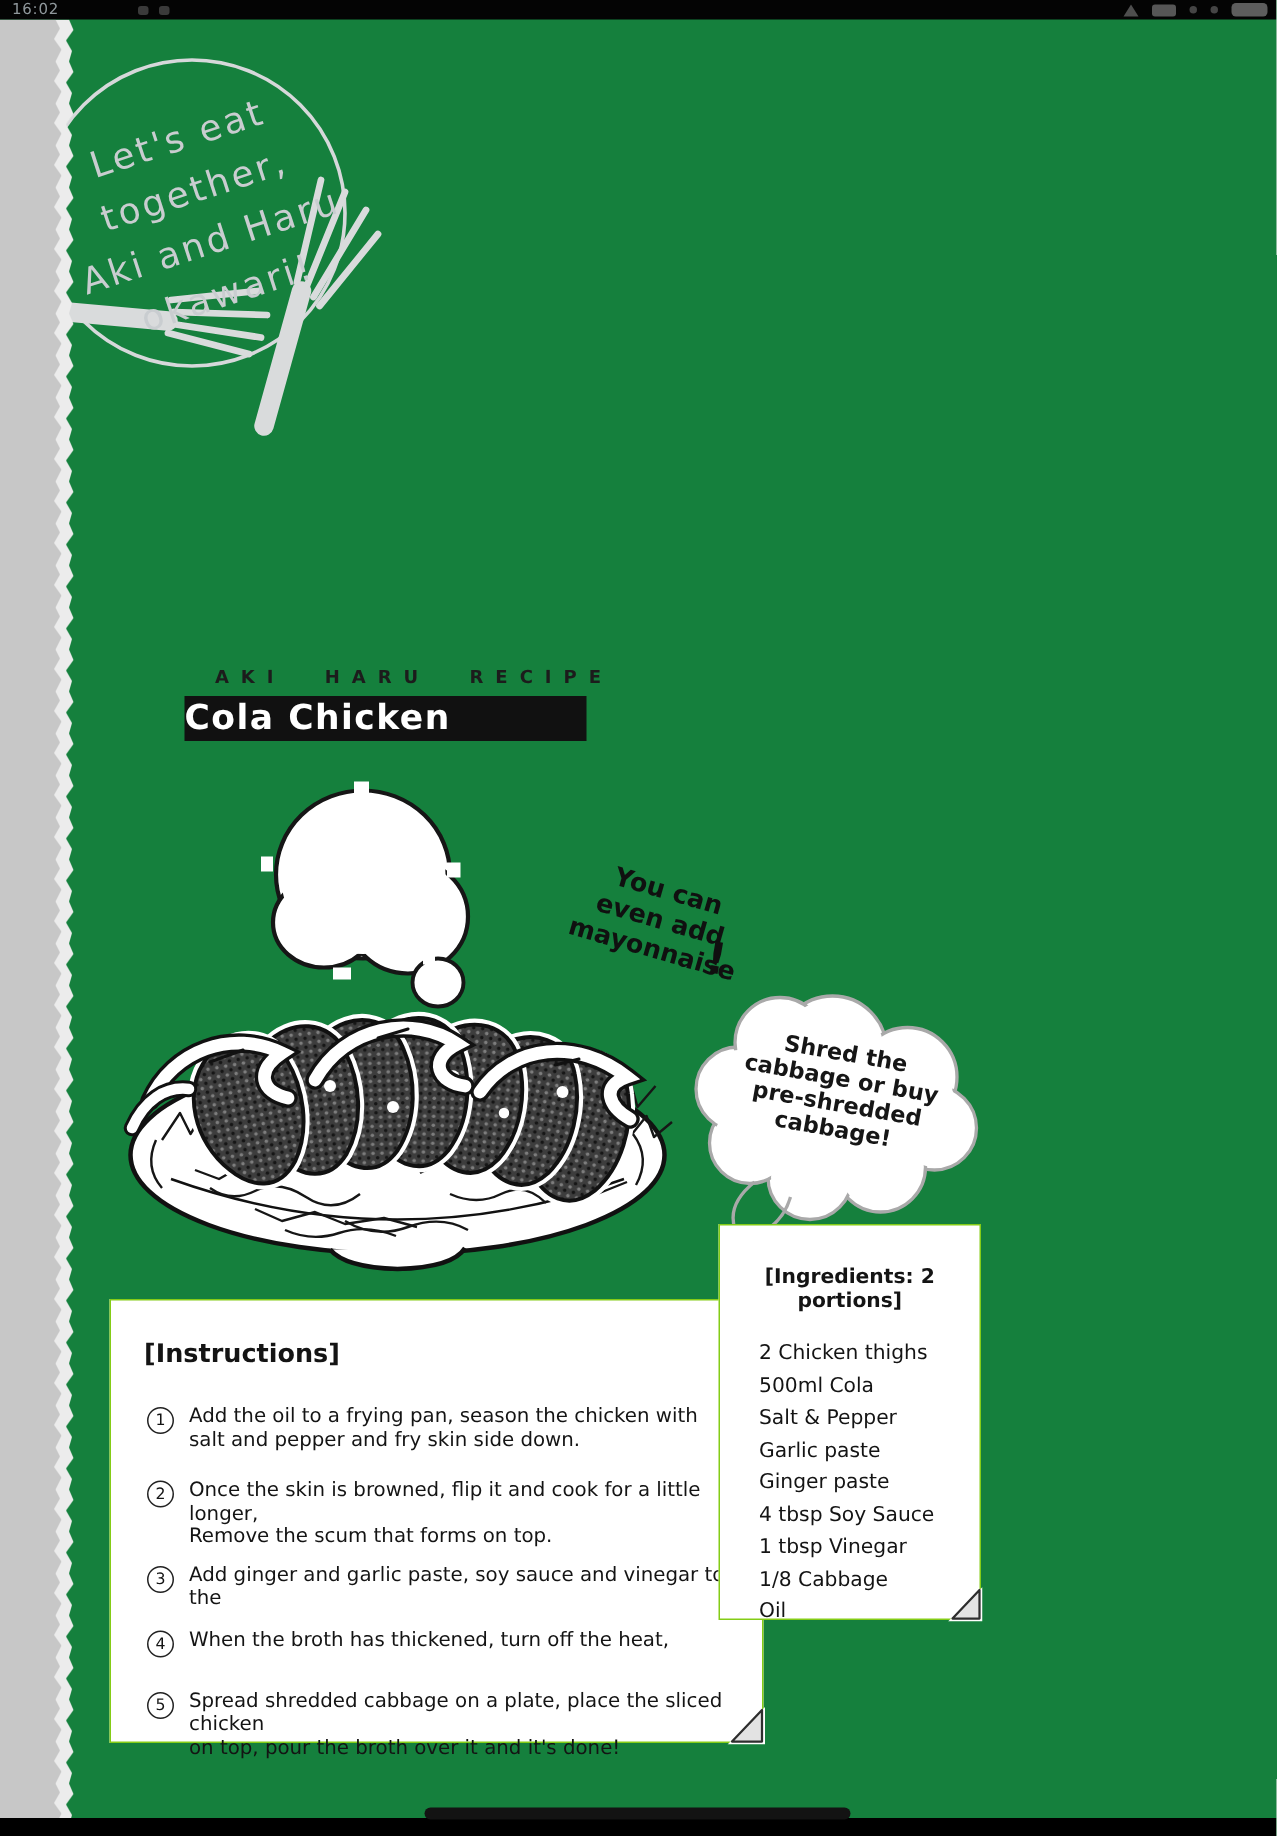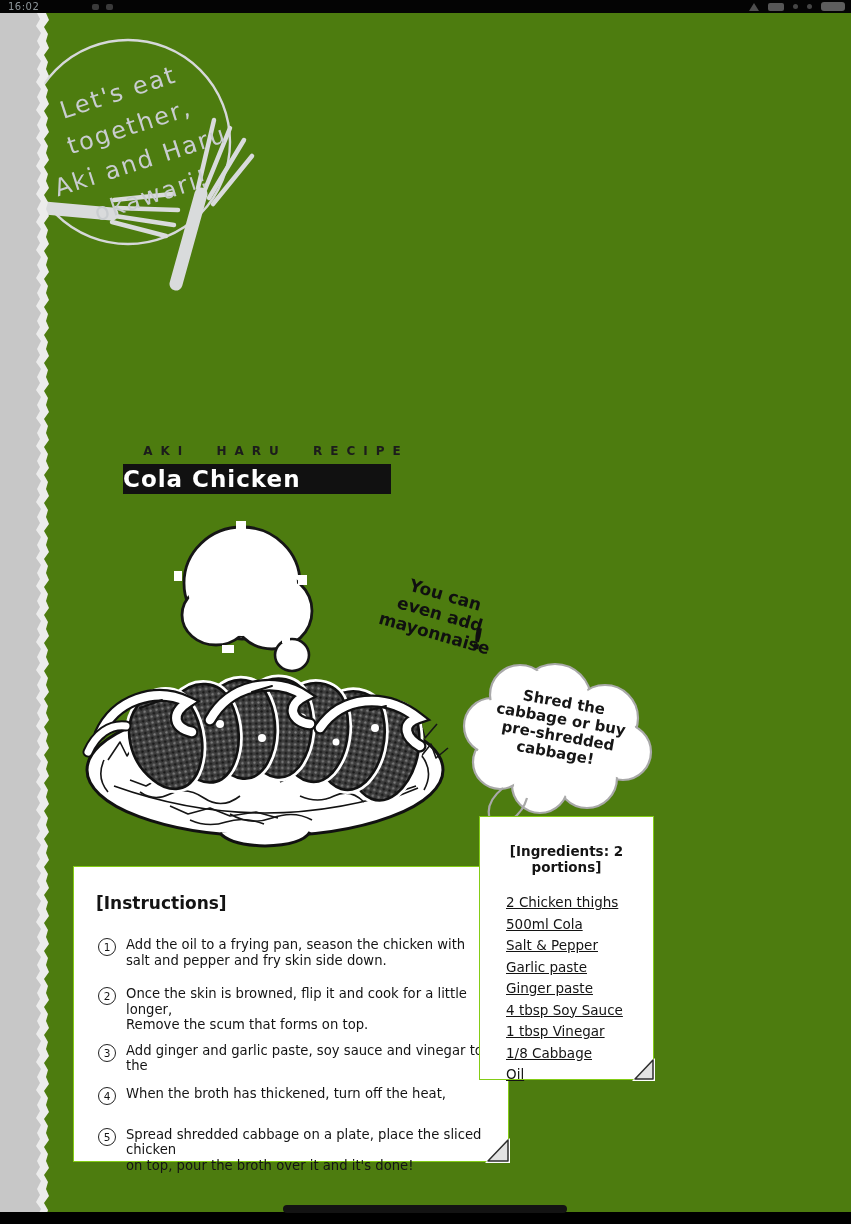--- a/index.html
+++ b/index.html
@@ -1,17 +1,17 @@
 <!DOCTYPE html>
 <html><head>
 <meta charset="utf-8">
 <style>
   html,body{margin:0;padding:0;background:#e9e9e9;}
   .screen{
-    position:relative;width:851px;height:1224px;background:#4d7c0f;
+    position:relative;width:851px;height:1224px;background:#15803d;
     overflow:hidden;margin:0 auto;
     font-family:"DejaVu Sans","Liberation Sans",sans-serif;color:#141414;
   }
   
   .status-bar{position:absolute;left:0;top:0;width:851px;height:13px;background:#040404;z-index:30;}
   .sb-time{position:absolute;left:8px;top:1px;font-size:10px;color:#8f979b;letter-spacing:.5px;}
   .sb-notif{position:absolute;top:4px;width:7px;height:6px;background:#3a3a3a;border-radius:2px;}
   .sb-right{position:absolute;right:6px;top:2px;display:flex;align-items:center;gap:9px;}
   .sb-tri{width:0;height:0;border-left:5px solid transparent;border-right:5px solid transparent;border-bottom:8px solid #4e4e4e;}
   .sb-rect{width:16px;height:8px;background:#565656;border-radius:2px;}
@@ -62,21 +62,21 @@
   .dogear{position:absolute;right:-2px;bottom:-2px;}
   .ins-header{font-size:17px;font-weight:bold;margin:26px 0 24px 22px;}
   .step{display:flex;gap:10px;padding:0 10px 0 24px;}
   .step-num{
     flex:none;width:16px;height:16px;border:1.4px solid #222;border-radius:50%;
     font-size:10.5px;line-height:16px;text-align:center;margin-top:1px;
   }
   .step-lines{font-size:13.2px;line-height:15.5px;}
   .mb18{margin-bottom:18px;}.mb10{margin-bottom:10px;}.mb12{margin-bottom:12px;}.mb22{margin-bottom:22px;}
   .ing-header{font-size:13.5px;font-weight:bold;text-align:center;margin-top:26px;}
-  .ing-list{margin:17px 0 0 26px;text-decoration:underline;}
+  .ing-list{margin:17px 0 0 26px;}
   .ing-item{font-size:13.5px;line-height:21.5px;}
   
   .home-pill{position:absolute;left:283px;top:1205px;width:284px;height:8px;background:#131313;border-radius:4px;z-index:30;}
   .bottom-bar{position:absolute;left:0;bottom:0;width:851px;height:12px;background:#000;z-index:29;}
 </style>
 </head>
 <body>
 
 <div class="screen">
 

